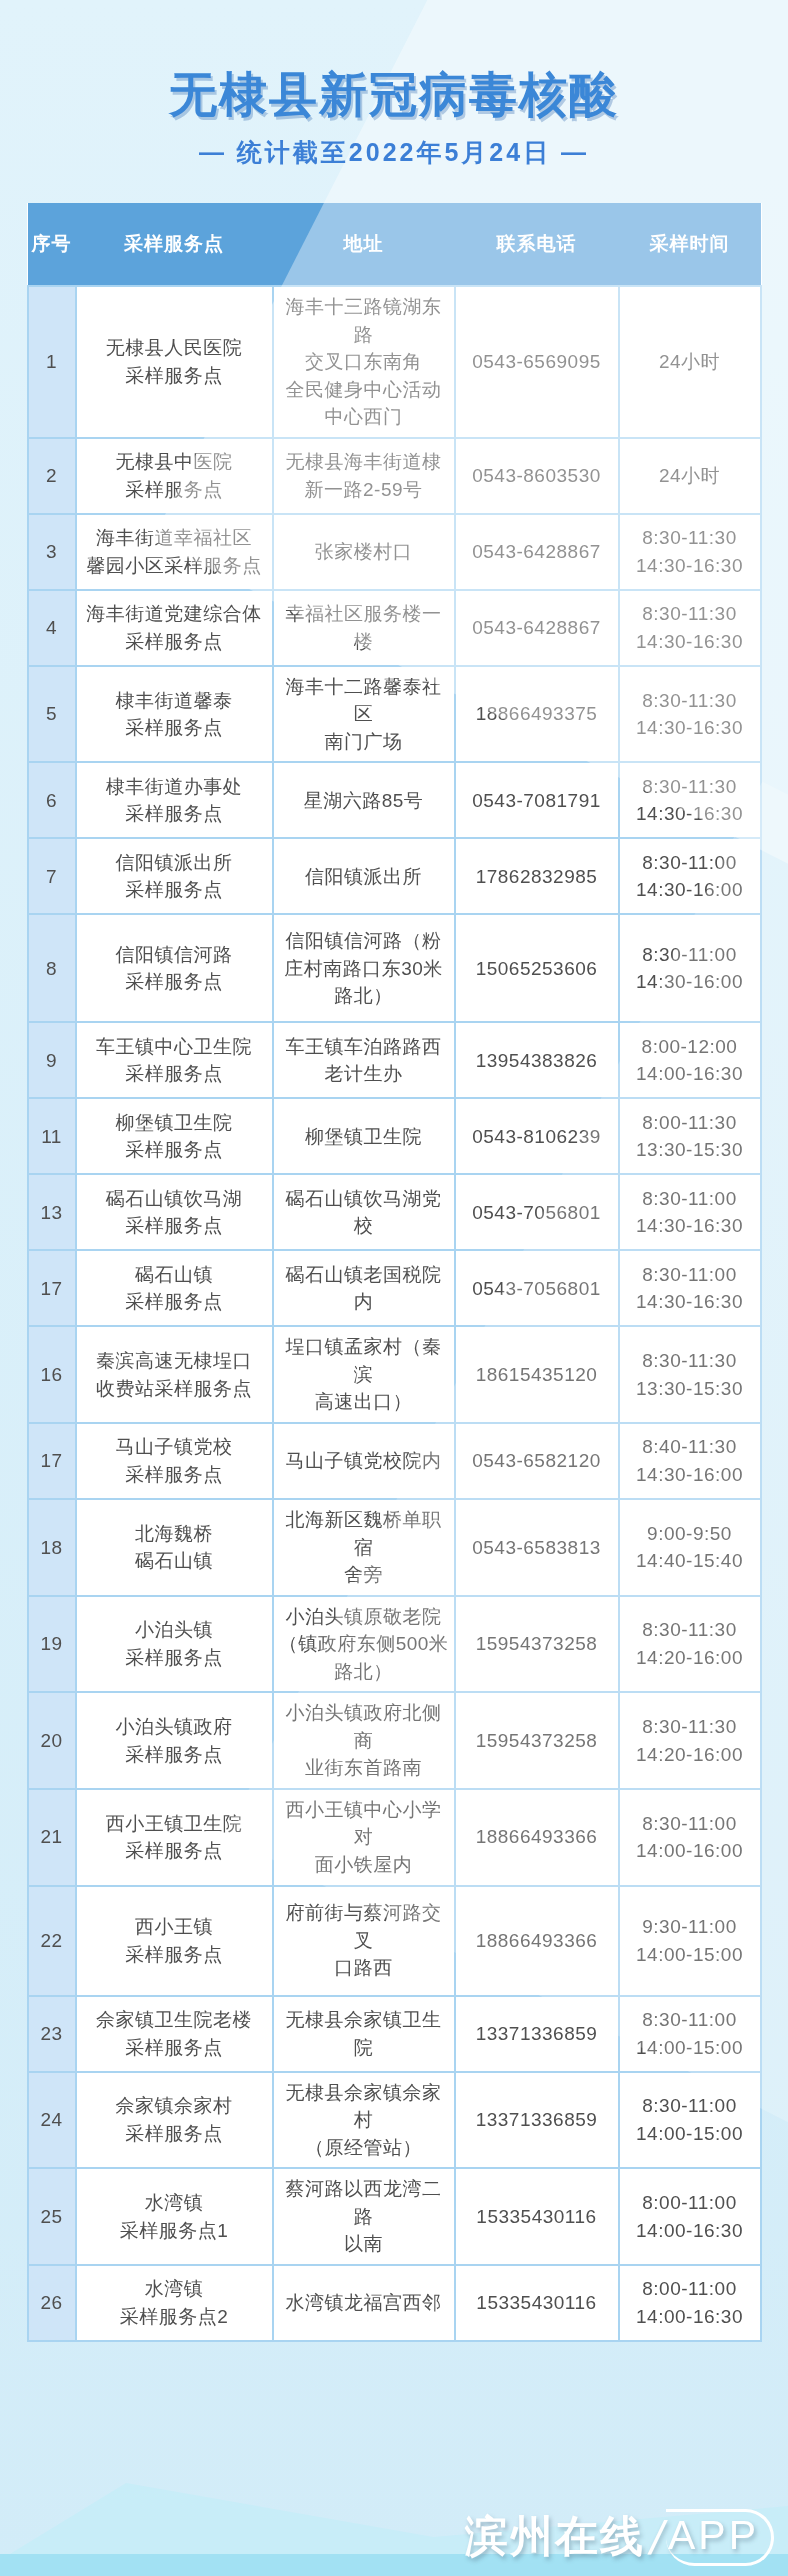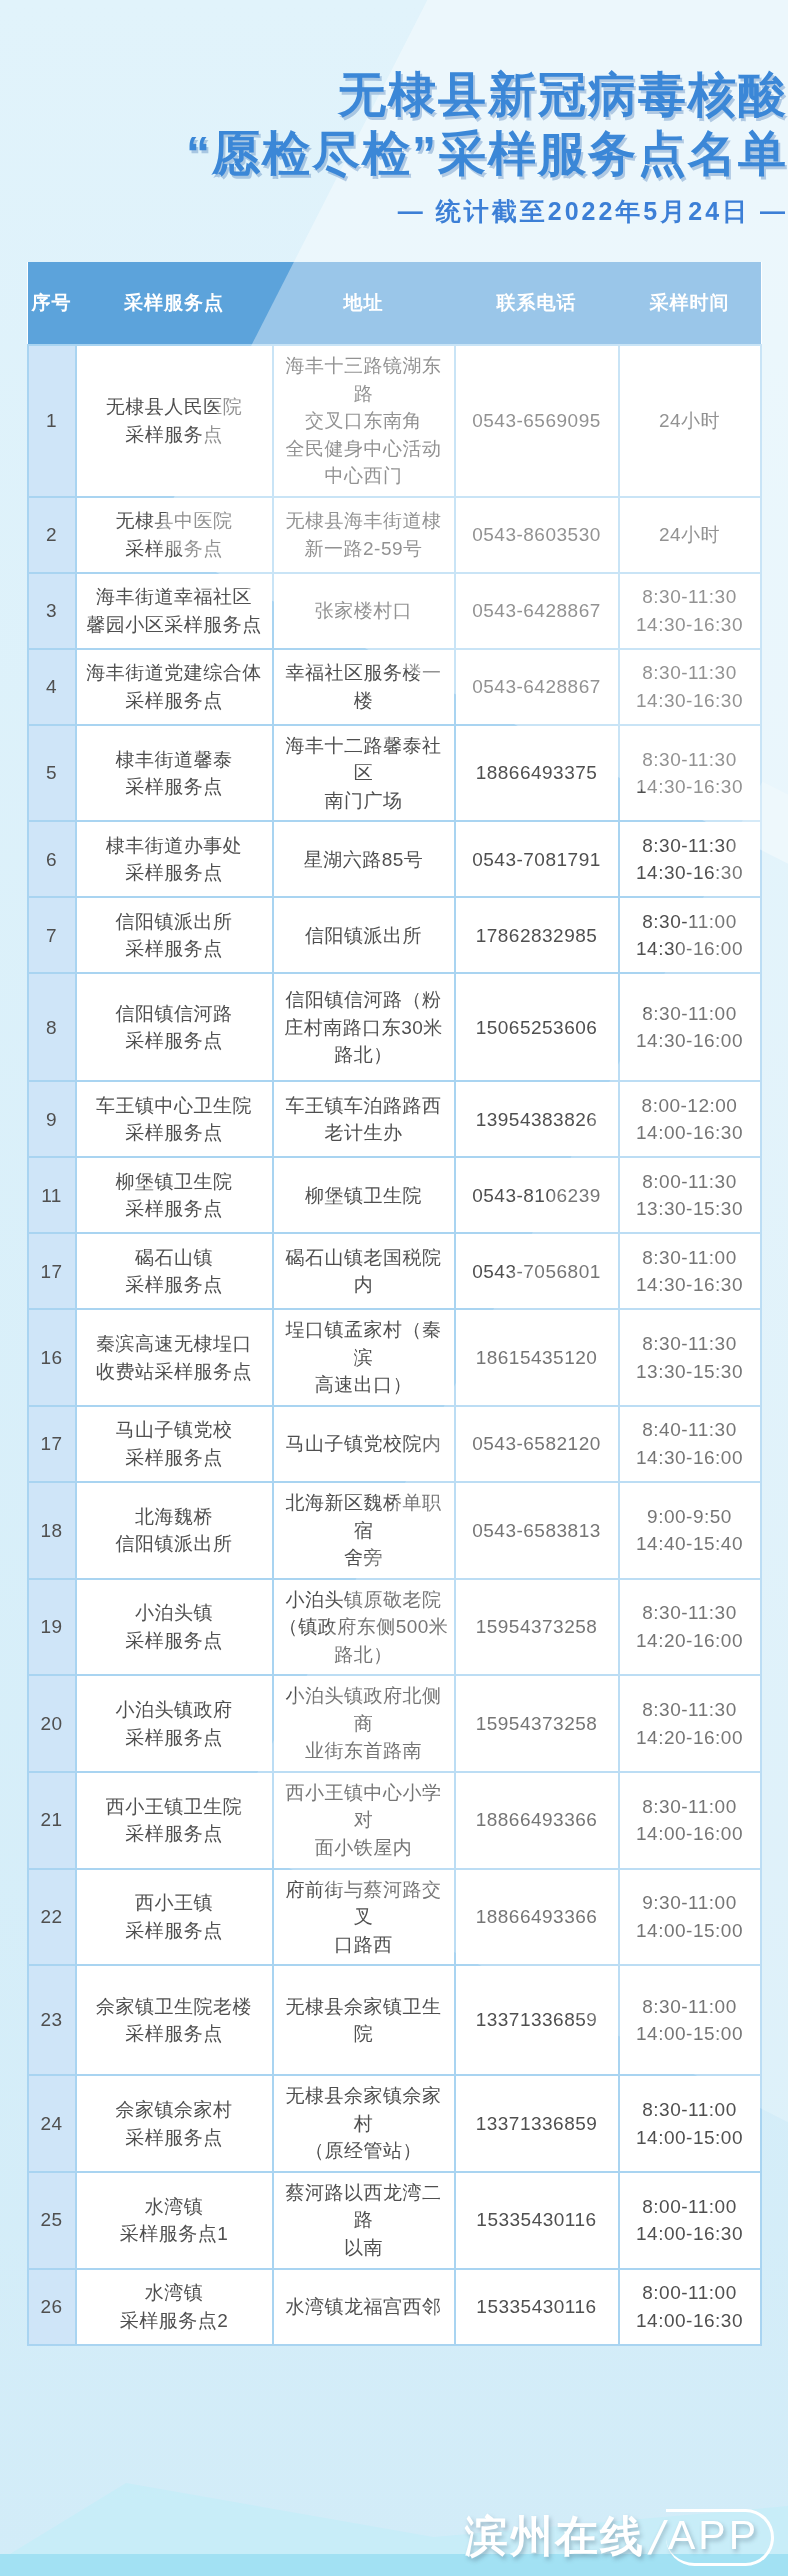--- a/index.html
+++ b/index.html
@@ -8,21 +8,21 @@
     font-family:"Liberation Sans","DejaVu Sans",sans-serif;
     position:relative;overflow:hidden;
     background:linear-gradient(180deg,var(--page-bg-top,#e1f3fb) 0%,var(--page-bg-bottom,#d2ecf8) 100%);
   }
   .streak{position:absolute;pointer-events:none;}
   .streak-tr{top:-217px;right:-315px;width:769px;height:985px;background:rgba(255,255,255,0.38);transform:rotate(27deg);}
   .streak-mid{top:887px;right:-414px;width:749px;height:1183px;background:rgba(255,255,255,0.22);transform:rotate(27deg);}
   .band-a{left:0;right:0;bottom:16px;height:77px;background:#c8edf8;clip-path:polygon(0 100%,16% 0,55% 70%,100% 30%,100% 100%);}
   .band-b{left:0;right:0;bottom:0;height:22px;background:var(--bottom-band,#a2e1f3);}
 
-  .header-block{position:relative;text-align:right;padding-top:65px;}
+  .header-block{position:relative;text-align:center;padding-top:65px;}
   .title-line{
     font-size:48px;font-weight:800;letter-spacing:2px;
     color:var(--title-blue,#3b87d7);
     line-height:59px;
     text-shadow:2px 3px 0 rgba(37,96,168,0.30);
   }
   .subtitle{
     margin-top:12px;
     font-size:25px;font-weight:700;letter-spacing:3px;
     color:#3c7fd6;
@@ -80,21 +80,20 @@
 </head>
 <body style="--title-blue: #3b87d7; --header-bg: #5ca3db; --index-col-bg: #cfe5f8; --border: #a9d4f1; --cell-text: #4f4f4f; --page-bg-top: #e1f3fb; --page-bg-bottom: #d2ecf8; --bottom-band: #a2e1f3;">
 
 <div class="streak streak-tr"></div>
 <div class="streak streak-mid"></div>
 <div class="streak band-a"></div>
 <div class="streak band-b"></div>
 
 <div class="header-block">
   <div class="title-line">无棣县新冠病毒核酸</div>
-  <div class="title-line">“愿检尽检”采样服务点名单</div>
   <div class="subtitle">— 统计截至2022年5月24日 —</div>
 </div>
 
 <table class="sampling">
   <colgroup>
     <col class="c-no">
       <col class="c-site">
       <col class="c-addr">
       <col class="c-phone">
       <col class="c-time">
@@ -194,20 +193,29 @@
       <tr>
     <td class="idx">11</td>
     <td>柳堡镇卫生院
 采样服务点</td>
     <td>柳堡镇卫生院</td>
     <td>0543-8106239</td>
     <td>8:00-11:30
 13:30-15:30</td>
   </tr>
       <tr>
+    <td class="idx">13</td>
+    <td>碣石山镇饮马湖
+采样服务点</td>
+    <td>碣石山镇饮马湖党校</td>
+    <td>0543-7056801</td>
+    <td>8:30-11:00
+14:30-16:30</td>
+  </tr>
+      <tr>
     <td class="idx">17</td>
     <td>碣石山镇
 采样服务点</td>
     <td>碣石山镇老国税院内</td>
     <td>0543-7056801</td>
     <td>8:30-11:00
 14:30-16:30</td>
   </tr>
       <tr>
     <td class="idx">16</td>
@@ -224,21 +232,21 @@
     <td>马山子镇党校
 采样服务点</td>
     <td>马山子镇党校院内</td>
     <td>0543-6582120</td>
     <td>8:40-11:30
 14:30-16:00</td>
   </tr>
       <tr>
     <td class="idx">18</td>
     <td>北海魏桥
-信阳镇派出所</td>
+碣石山镇</td>
     <td>北海新区魏桥单职宿
 舍旁</td>
     <td>0543-6583813</td>
     <td>9:00-9:50
 14:40-15:40</td>
   </tr>
       <tr>
     <td class="idx">19</td>
     <td>小泊头镇
 采样服务点</td>

